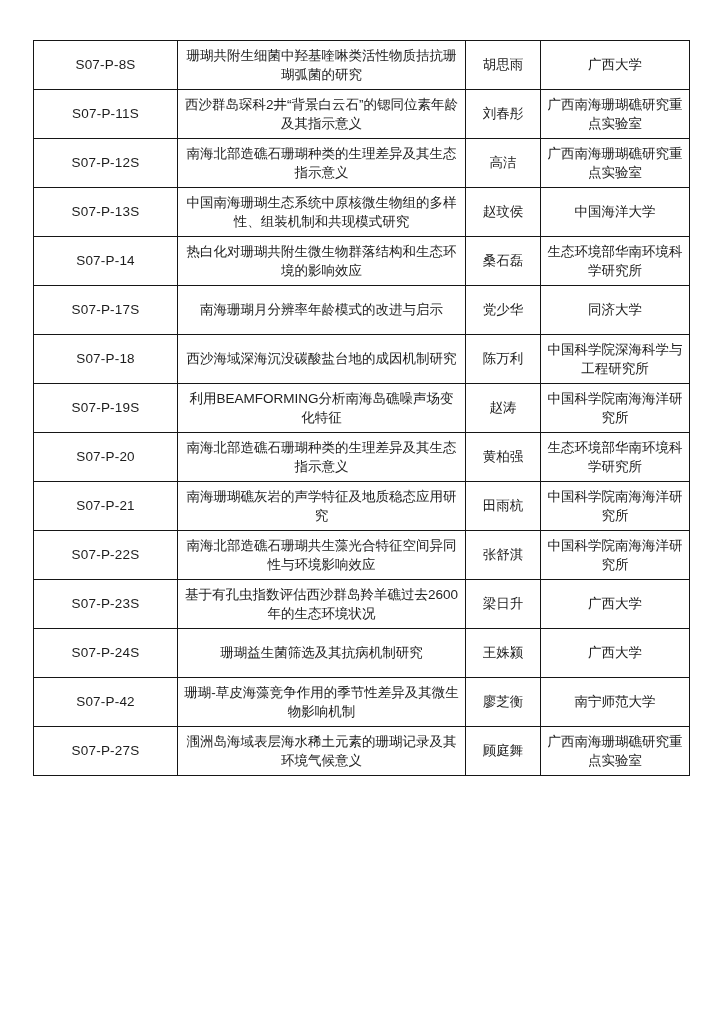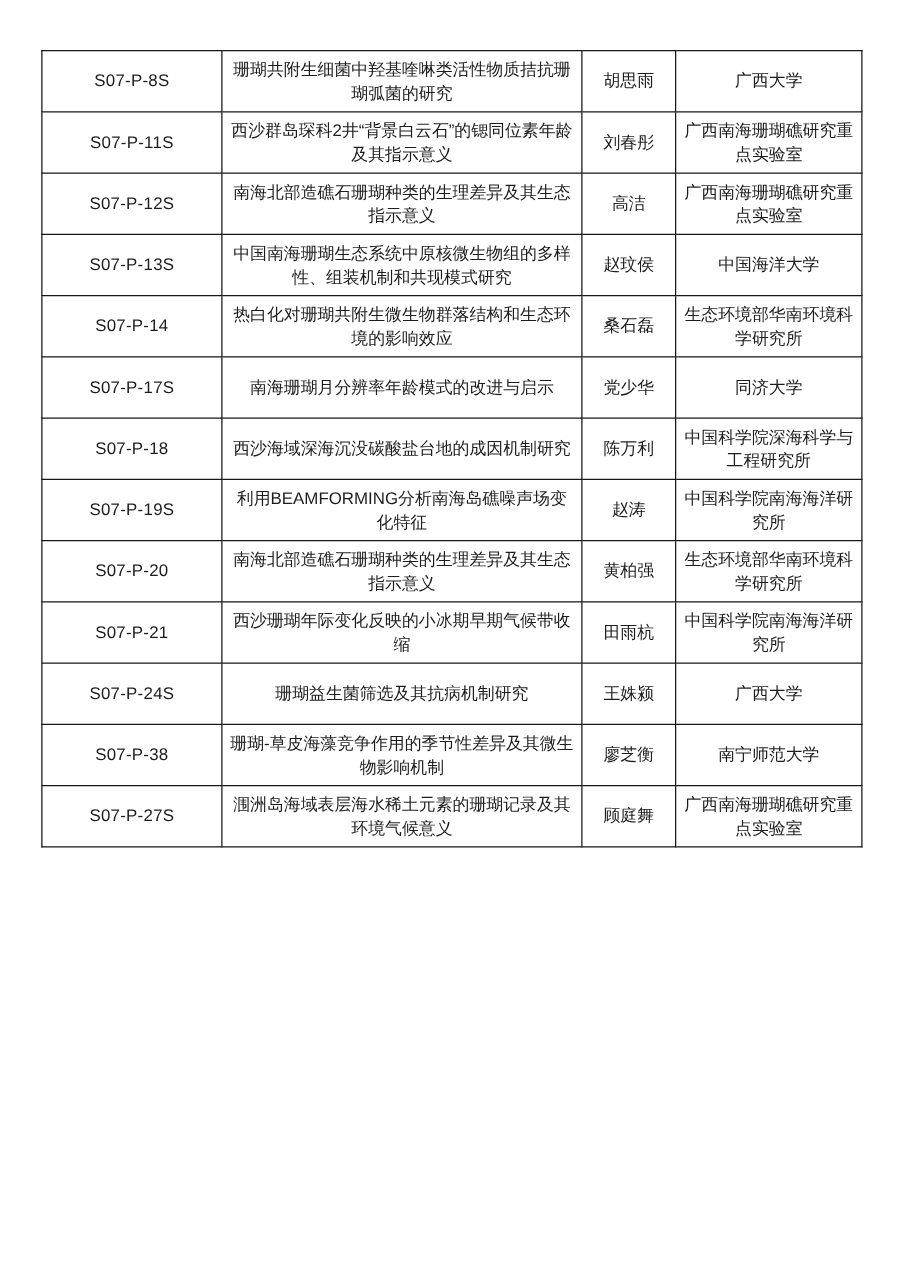--- a/index.html
+++ b/index.html
@@ -110,32 +110,44 @@
     <td class="cell-affiliation">中国科学院南海海洋研究所</td>
   </tr>
         <tr>
     <td class="cell-id">S07-P-20</td>
     <td class="cell-title">南海北部造礁石珊瑚种类的生理差异及其生态指示意义</td>
     <td class="cell-presenter">黄柏强</td>
     <td class="cell-affiliation">生态环境部华南环境科学研究所</td>
   </tr>
         <tr>
     <td class="cell-id">S07-P-21</td>
-    <td class="cell-title">西沙珊瑚年际变化反映的小冰期早期气候带收缩</td>
+    <td class="cell-title">南海珊瑚礁灰岩的声学特征及地质稳态应用研究</td>
     <td class="cell-presenter">田雨杭</td>
     <td class="cell-affiliation">中国科学院南海海洋研究所</td>
+  </tr>
+        <tr>
+    <td class="cell-id">S07-P-22S</td>
+    <td class="cell-title">南海北部造礁石珊瑚共生藻光合特征空间异同性与环境影响效应</td>
+    <td class="cell-presenter">张舒淇</td>
+    <td class="cell-affiliation">中国科学院南海海洋研究所</td>
+  </tr>
+        <tr>
+    <td class="cell-id">S07-P-23S</td>
+    <td class="cell-title">基于有孔虫指数评估西沙群岛羚羊礁过去2600年的生态环境状况</td>
+    <td class="cell-presenter">梁日升</td>
+    <td class="cell-affiliation">广西大学</td>
   </tr>
         <tr>
     <td class="cell-id">S07-P-24S</td>
     <td class="cell-title">珊瑚益生菌筛选及其抗病机制研究</td>
     <td class="cell-presenter">王姝颍</td>
     <td class="cell-affiliation">广西大学</td>
   </tr>
         <tr>
-    <td class="cell-id">S07-P-38</td>
+    <td class="cell-id">S07-P-42</td>
     <td class="cell-title">珊瑚-草皮海藻竞争作用的季节性差异及其微生物影响机制</td>
     <td class="cell-presenter">廖芝衡</td>
     <td class="cell-affiliation">南宁师范大学</td>
   </tr>
         <tr>
     <td class="cell-id">S07-P-27S</td>
     <td class="cell-title">涠洲岛海域表层海水稀土元素的珊瑚记录及其环境气候意义</td>
     <td class="cell-presenter">顾庭舞</td>
     <td class="cell-affiliation">广西南海珊瑚礁研究重点实验室</td>
   </tr>

